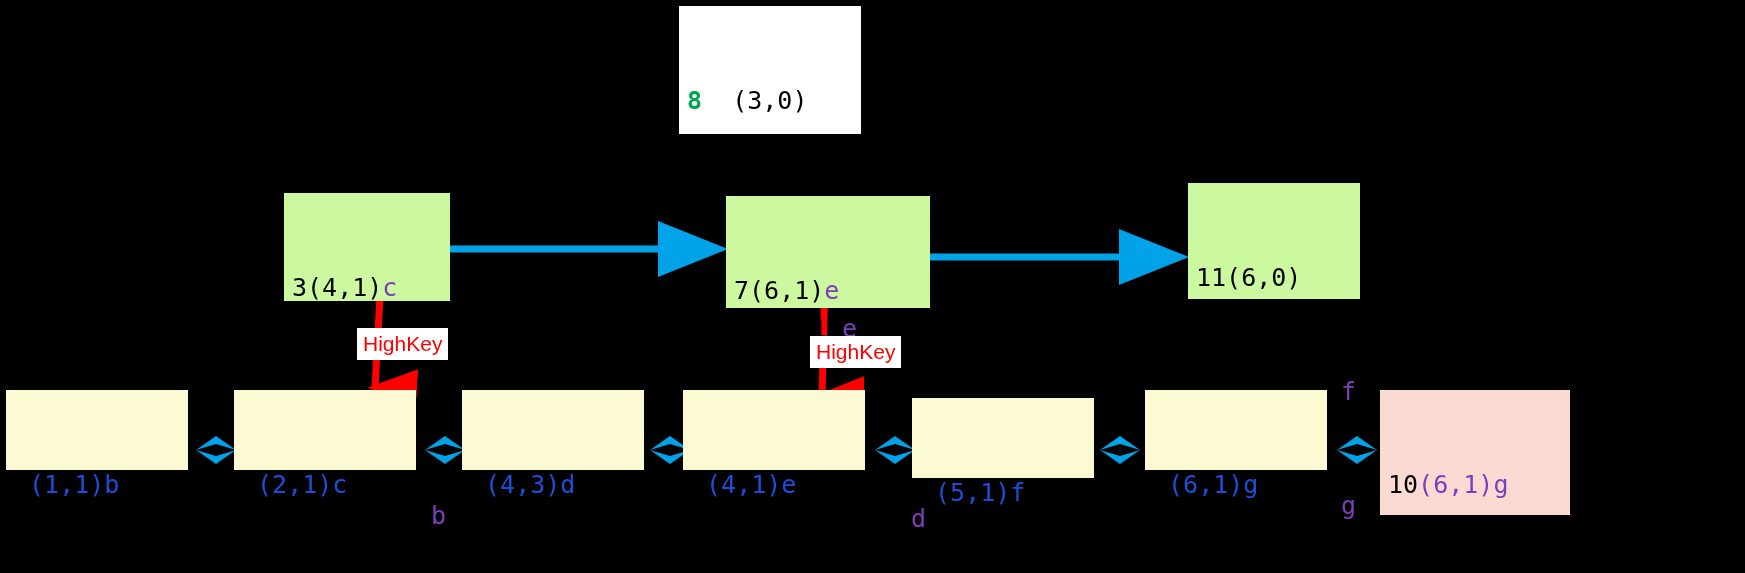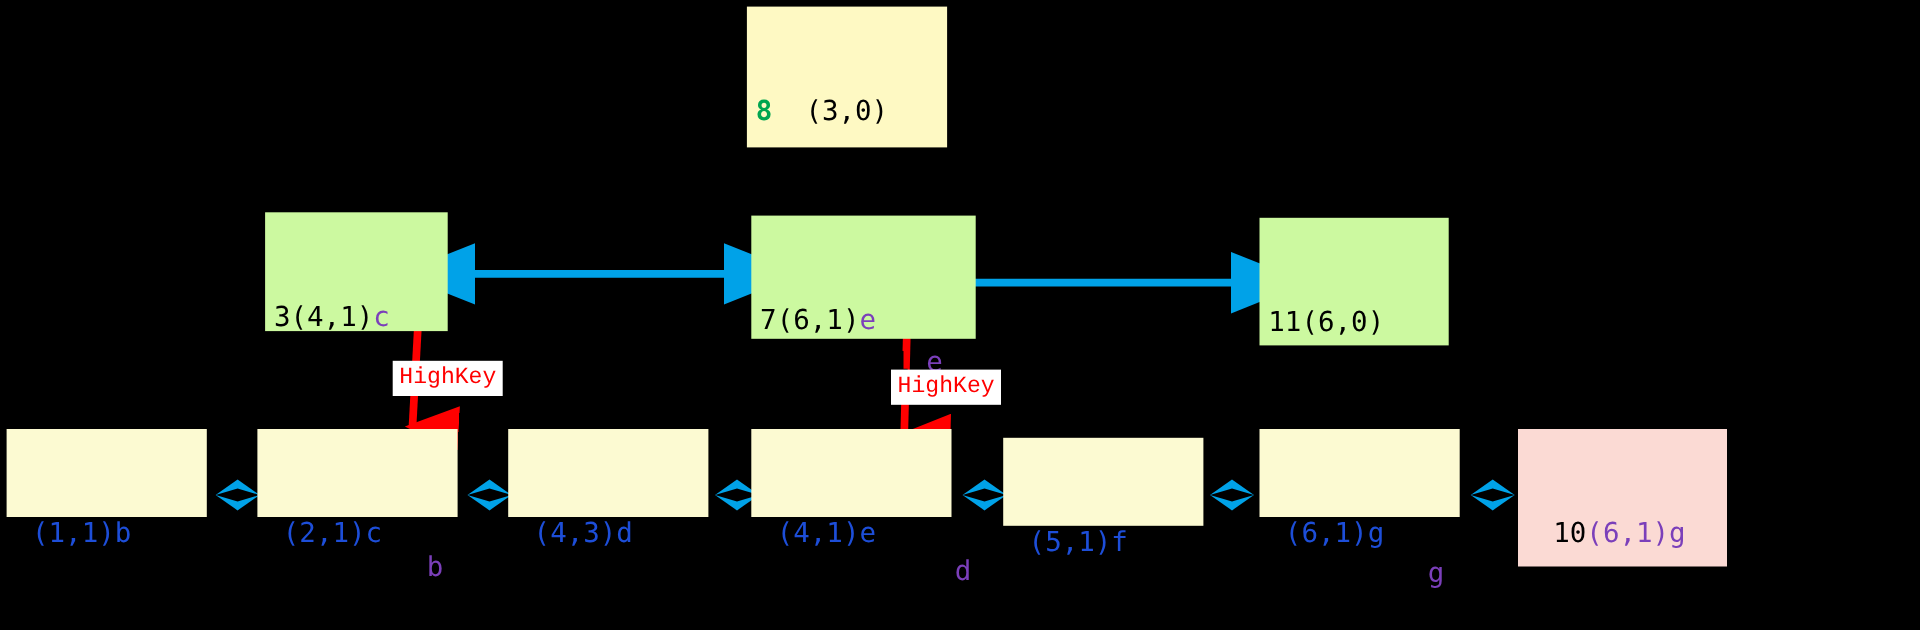--- a/index.html
+++ b/index.html
@@ -4,32 +4,32 @@
 <style>
   html,body{margin:0;padding:0;background:#000;}
   #stage{position:relative;width:1745px;height:573px;background:#000;
          font-family:"DejaVu Sans Mono","Liberation Mono",monospace;overflow:hidden;}
 
   .node{position:absolute;box-sizing:border-box;white-space:pre;
         font-size:25px;line-height:38px;letter-spacing:0px;}
   .node .ln{display:block;text-align:right;padding-right:4px;}
   .node .ln.first{text-align:left;padding-left:8px;}
 
-  .root{background:#fef9c3;color:#000;}
-  .inner{background:#ccf9a0;color:#000;}
+  .root{background:#ffffff;color:#000;}
+  .inner{background:#ccf9a0;color:#000;margin-left:43px;}
   .leaf{background:#fcfad2;color:#000;}
-  .leaf-pink{background:#fbdad4;color:#000;padding-left:24px;}
+  .leaf-pink{background:#fbdad4;color:#000;}
 
   .g{color:#00a550;}
   .p{color:#7b3fba;}
   .r{color:#1d4ed8;}
   .k{color:#000;}
 
   .label{position:absolute;background:#ffffff;color:#ff0000;
-         font-family:Liberation Mono, monospace;
+         font-family:Liberation Sans, sans-serif;
          font-size:21px;line-height:30px;padding:1px 6px;white-space:nowrap;}
 
   svg.overlay{position:absolute;left:0;top:0;width:1745px;height:573px;
               pointer-events:none;overflow:visible;}
 </style>
 </head>
 <body>
 
 <div id="stage">
 
@@ -81,21 +81,21 @@
     <span class="ln"><span class="k">(1,0)</span></span>
     <span class="ln"><span class="k">(2,1)</span><span class="p">b</span></span>
   </div>
 
   <div class="node inner" style="left:683px;top:196px;width:204px;height:112px;">
     <span class="ln first"><span class="k">7</span><span class="k">(6,1)</span><span class="p">e</span></span>
     <span class="ln"><span class="k">(4,0)</span></span>
     <span class="ln"><span class="k">(5,1)</span><span class="p">d</span></span>
   </div>
 
-  <div class="node inner" style="left:1145px;top:198px;width:172px;height:116px;">
+  <div class="node inner" style="left:1145px;top:183px;width:172px;height:116px;">
     <span class="ln first"><span class="k">11</span><span class="k">(6,0)</span></span>
     <span class="ln"><span class="k">(9,1)</span><span class="p">f</span></span>
     <span class="ln"><span class="k">(10,1)</span><span class="p">g</span></span>
   </div>
 
   <div class="label" style="left:357px;top:328px;">HighKey</div>
   <div class="label" style="left:810px;top:336px;">HighKey</div>
 
   <div class="node leaf" style="left:6px;top:390px;width:182px;height:80px;">
     <span class="ln first"><span class="k">1</span><span class="r">(1,1)</span><span class="r">b</span></span>

